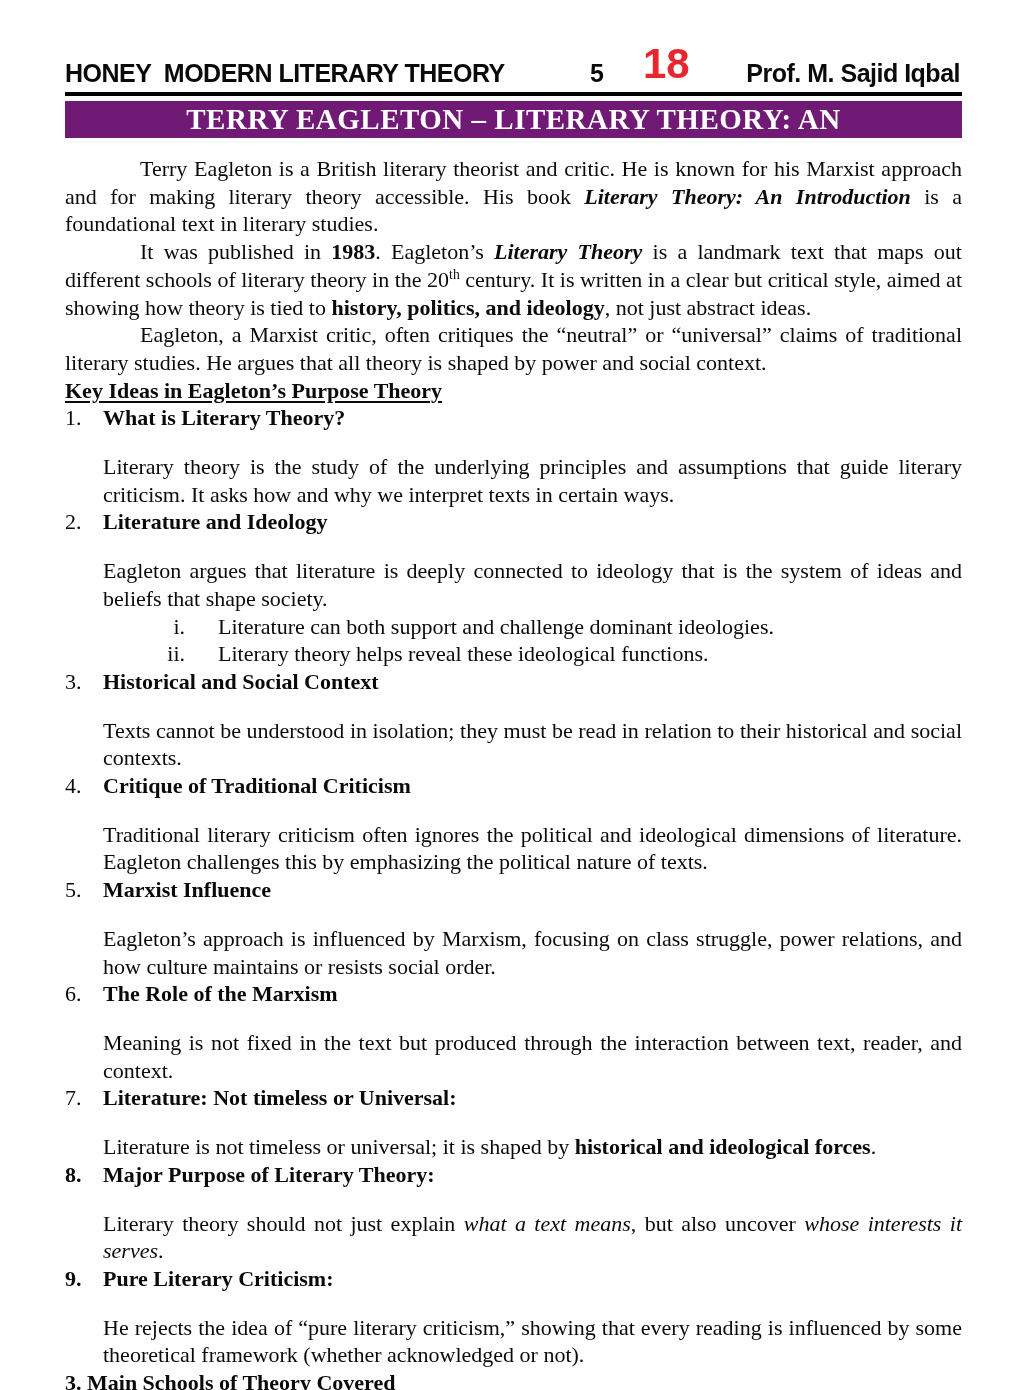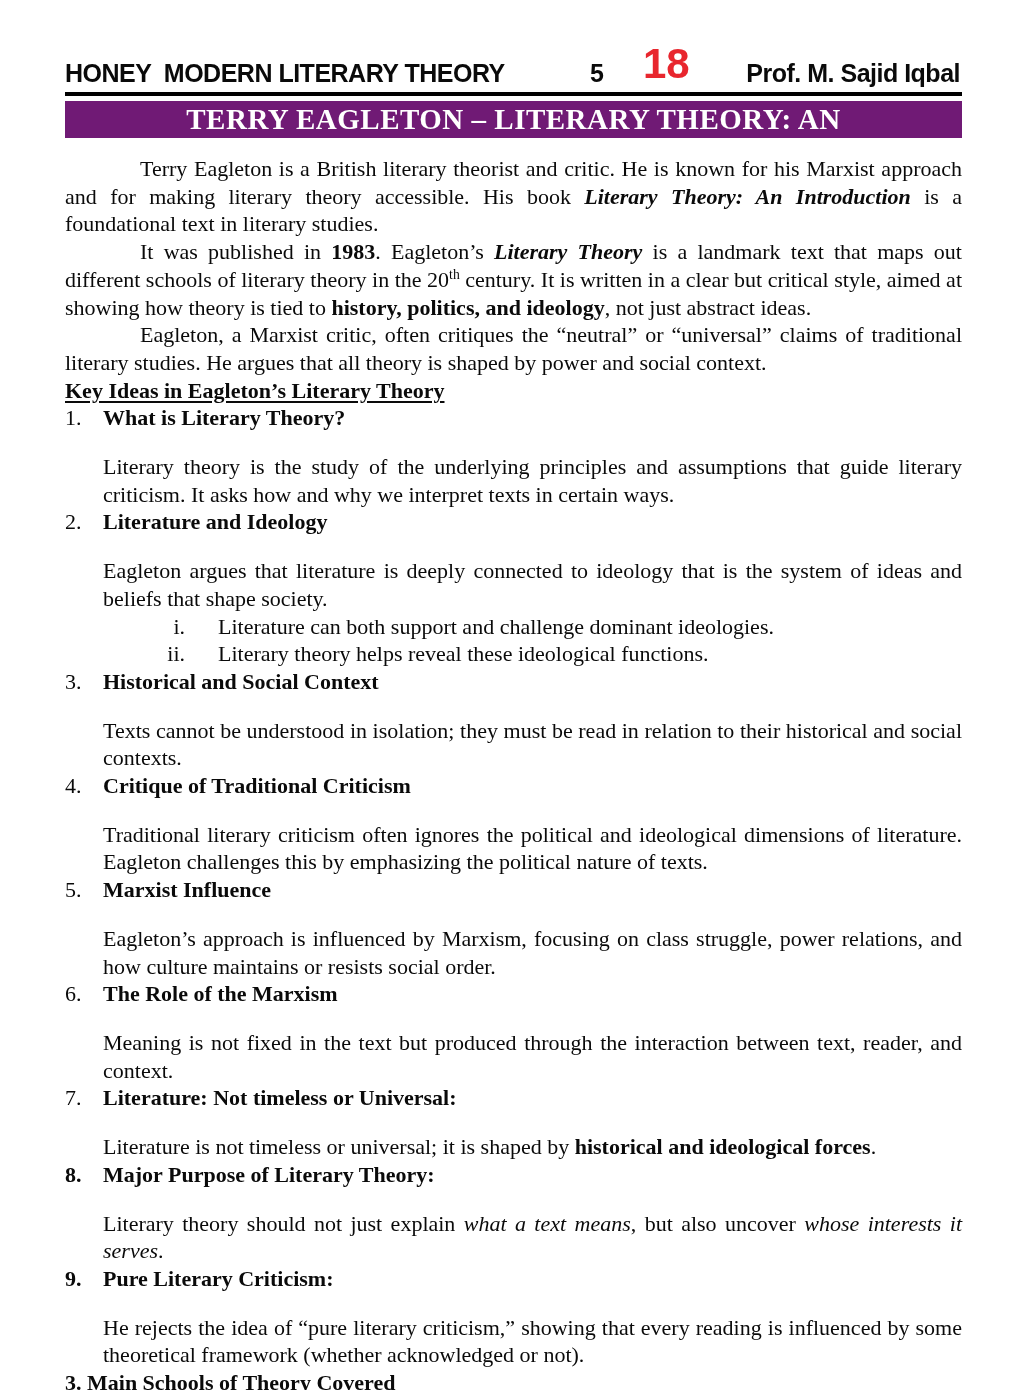--- a/index.html
+++ b/index.html
@@ -91,21 +91,21 @@
   </div>
 
   <div class="banner" style="background: #701a75; color: rgb(255, 255, 255);">
     <span>TERRY EAGLETON – LITERARY THEORY: AN INTRODUCTION</span>
   </div>
 
   <div class="doc">
       <div class="para indent"><span>Terry Eagleton is a British literary theorist and critic. He is known for his Marxist approach and for making literary theory accessible. His book </span><span class="b i">Literary Theory: An Introduction</span><span> is a foundational text in literary studies.</span></div>
       <div class="para indent"><span>It was published in </span><span class="b">1983</span><span>. Eagleton’s </span><span class="b i">Literary Theory</span><span> is a landmark text that maps out different schools of literary theory in the 20</span><sup>th</sup><span> century. It is written in a clear but critical style, aimed at showing how theory is tied to </span><span class="b">history, politics, and ideology</span><span>, not just abstract ideas.</span></div>
       <div class="para indent"><span>Eagleton, a Marxist critic, often critiques the “neutral” or “universal” claims of traditional literary studies. He argues that all theory is shaped by power and social context.</span></div>
-      <div class="h-underline">Key Ideas in Eagleton’s Literary Theory</div>
+      <div class="h-underline">Key Ideas in Eagleton’s Purpose Theory</div>
       <div class="item">
         <div class="item-num">1.</div>
         <div class="item-main">
           <div class="item-title">What is Literary Theory?</div>
           <div class="item-body"><span>Literary theory is the study of the underlying principles and assumptions that guide literary criticism. It asks how and why we interpret texts in certain ways.</span></div>
         </div>
       </div>
       <div class="item">
         <div class="item-num">2.</div>
         <div class="item-main">

